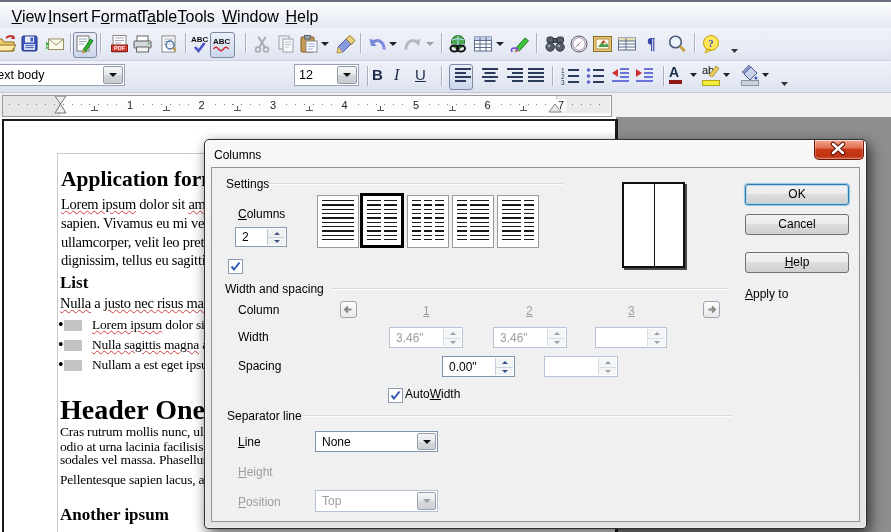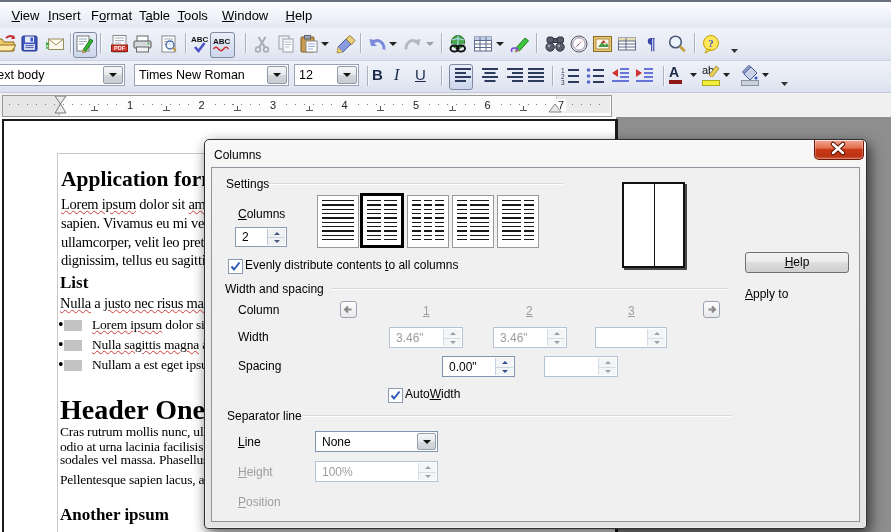--- a/index.html
+++ b/index.html
@@ -3,21 +3,21 @@
 <meta charset="utf-8">
 <style>
   html,body{margin:0;padding:0;}
   body{width:891px;height:532px;overflow:hidden;position:relative;
        font-family:"Liberation Sans",sans-serif;background:#fff;}
   .abs{position:absolute;}
   
   #topline{left:0;top:0;width:891px;height:1.5px;background:#68707f;}
   #menubar{left:0;top:2px;width:891px;height:26px;
     background:linear-gradient(#fdfdfe,#eef1f8 60%,#e2e7f2);}
-  #menubar .mi{position:absolute;top:6px;font-size:13px;color:#000;}
+  #menubar .mi{position:absolute;top:6px;font-size:16px;color:#000;}
   #toolbar1{left:0;top:28px;width:891px;height:32px;
     background:linear-gradient(#f0f2f9,#e6eaf4 70%,#dde2ef);
     border-bottom:1px solid #cdd3e2;}
   #toolbar2{left:0;top:61px;width:891px;height:31px;
     background:linear-gradient(#eef1f8,#e3e8f3 70%,#dae0ee);
     border-bottom:1px solid #c3c9d9;}
   .tsep{position:absolute;top:5px;width:1px;height:20px;background:#aab1c2;
      box-shadow:1px 0 0 #f6f8fc;}
   .t1i{position:absolute;top:6px;}
   .t2i{position:absolute;top:5px;width:19px;height:20px;}
@@ -303,26 +303,20 @@
     <div class="tsep" style="left:441px"></div>
   <div class="tsep" style="left:552px"></div>
     <div class="tsep" style="left:663px"></div>
 
   <div class="combo" style="left:-14px;width:137px">
     <span class="ctext">Text body</span>
     <div class="cbtn">
         <span class="cba"></span>
       </div>
   </div>
-  <div class="combo" style="left:134px;width:153px">
-    <span class="ctext">Times New Roman</span>
-    <div class="cbtn">
-        <span class="cba"></span>
-      </div>
-  </div>
   <div class="combo" style="left:294px;width:63px">
     <span class="ctext">12</span>
     <div class="cbtn">
         <span class="cba"></span>
       </div>
   </div>
   <div class="fmt" style="left:372px;font-weight:bold;font-size:15px">B</div>
   <div class="fmt" style="left:394px;font-style:italic;font-family:'Liberation Serif',serif;font-size:16px">I</div>
   <div class="fmt" style="left:415px;text-decoration:underline;font-size:15px">U</div>
 
@@ -524,21 +518,20 @@
     <div style="position:absolute;left:410px;top:14px;width:59px;height:82px;background:#fff;
         border:2px solid #111;box-shadow:2px 2px 0 #4a4a4a">
       <div style="position:absolute;left:50%;top:0;width:1px;height:100%;background:#111"></div>
     </div>
 
     <div class="cb" style="left:16px;top:91px">
         <svg class="ck" width="13" height="13">
           <path d="M2.5 6.5 L5 9.5 L10.5 2.5" stroke="#2f5bb5" stroke-width="2" fill="none"></path>
         </svg>
       </div>
-    <span class="lbl" style="left:33px;top:90px">Evenly distribute contents <u>t</u>o all columns</span>
     <span class="lbl" style="left:13px;top:114px">Width and spacing</span>
     <div class="gline" style="left:119px;top:120px;width:398px"></div>
     <span class="lbl" style="left:26px;top:135px">Column</span>
 
     <div class="navb" style="left:128px;top:133px"><svg width="15" height="15">
           <path d="M10.5 7.5 H4.5 M7 4.5 L4 7.5 L7 10.5" stroke="#8a8a8a" stroke-width="2" fill="none"></path>
         </svg></div>
     <span class="glbl" style="left:211px;top:136px;text-decoration:underline">1</span>
     <span class="glbl" style="left:314px;top:136px;text-decoration:underline">2</span>
     <span class="glbl" style="left:416px;top:136px;text-decoration:underline">3</span>
@@ -595,26 +588,27 @@
     <span class="lbl" style="left:15px;top:241px">Separator line</span>
     <div class="gline" style="left:91px;top:247px;width:429px"></div>
     <span class="lbl" style="left:26px;top:267px"><u>L</u>ine</span>
     <div class="fld" style="left:103px;top:263px;width:121px;height:19px;border-color:#7e93ad">
       <span class="fldtxt">None</span>
       <div class="dd">
           <span class="da"></span>
         </div>
     </div>
     <span class="glbl" style="left:26px;top:297px"><u>H</u>eight</span>
-    <div class="fld dis" style="left:103px;top:293px;width:121px;height:19px">
-      <span class="fldtxt" style="color:#9d9d9d">100%</span>
-      <div class="spin">
-          <div class="tu" style="border-bottom-color:#9aa0a8"></div>
-          <div class="td" style="border-top-color:#9aa0a8"></div>
-          <div style="position:absolute;left:0;top:50%;width:100%;height:1px;background:#d5dde6"></div>
-        </div>
-    </div>
     <span class="glbl" style="left:26px;top:327px"><u>P</u>osition</span>
-
+    <div class="fld dis" style="left:103px;top:322px;width:121px;height:20px">
+      <span class="fldtxt" style="color:#9d9d9d">Top</span>
+      <div class="dd">
+          <span class="da g"></span>
+        </div>
+    </div>
+
+    <div class="btn" id="okbtn" style="left:533px;top:16px;border-color:#2f7bab;
+      box-shadow:0 0 0 1px #b0d8ee inset, 0 0 1px 1px #8ec4e0;">OK</div>
+    <div class="btn" style="left:533px;top:46px">Cancel</div>
     <div class="btn" style="left:533px;top:84px"><u>H</u>elp</div>
     <span class="lbl" style="left:533px;top:118.5px"><u>A</u>pply to</span>
   </div>
 </div>
 
 </body></html>

